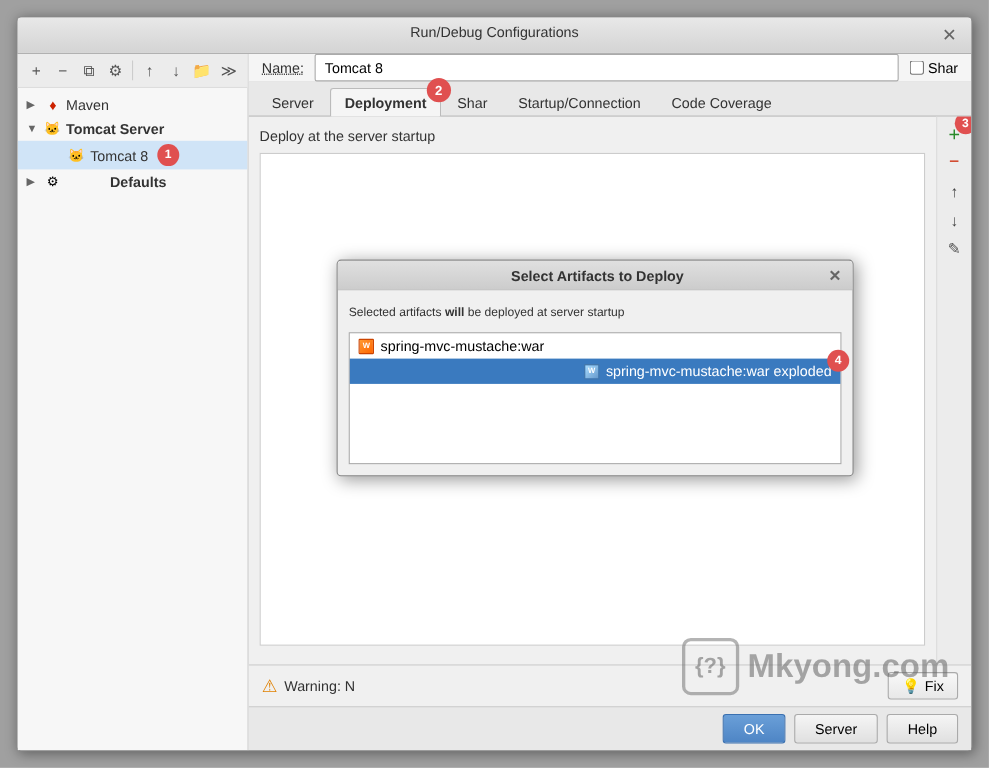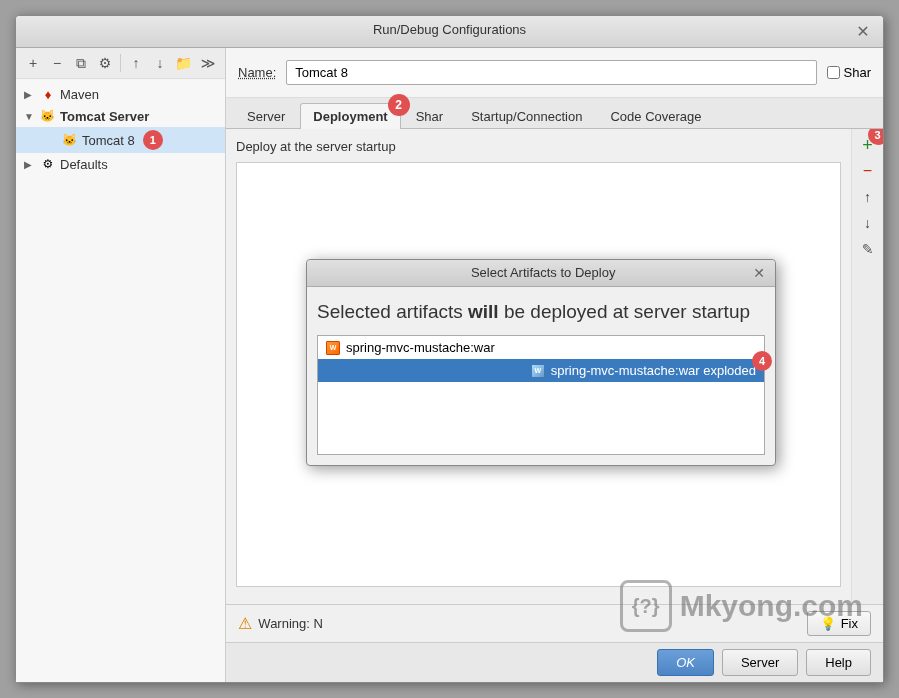--- a/index.html
+++ b/index.html
@@ -158,21 +158,21 @@
     .right-panel {
       flex: 1;
       display: flex;
       flex-direction: column;
       overflow: hidden;
     }
 
     .name-row {
       display: flex;
       align-items: center;
-      padding: 12px 12px;
+      padding: 0 12px;
       gap: 10px;
       border-bottom: 1px solid #ddd;
       background: #f5f5f5;
     }
 
     .name-label {
       font-size: 13px;
       color: #333;
       text-decoration: underline;
       text-decoration-style: dotted;
@@ -337,65 +337,65 @@
       border: 1px solid #aaa;
       cursor: pointer;
       font-size: 13px;
       background: linear-gradient(to bottom, #f5f5f5, #e0e0e0);
     }
 
     .dialog-btn.ok-btn {
       background: linear-gradient(to bottom, #6a9fd8, #4e85c5);
       color: white;
       border-color: #3a70b0;
-      font-style: italic;
     }
 
     
     .overlay-dialog {
       position: absolute;
       top: 130px;
       left: 80px;
       width: 470px;
       background: #f0f0f0;
       border: 1px solid #888;
       border-radius: 4px;
       box-shadow: 3px 3px 15px rgba(0,0,0,0.4);
       z-index: 10;
     }
 
     .overlay-title-bar {
       background: linear-gradient(to bottom, #e0e0e0, #cccccc);
       border-bottom: 1px solid #aaa;
       padding: 5px 10px;
       display: flex;
-      align-items: flex-start;
+      align-items: flex-end;
       justify-content: space-between;
       border-radius: 4px 4px 0 0;
+      font-weight: bold;
     }
 
     .overlay-title-text {
       font-size: 13px;
       color: #333;
       flex: 1;
       text-align: center;
     }
 
     .overlay-close {
       cursor: pointer;
       color: #666;
       font-size: 14px;
     }
 
     .overlay-body {
       padding: 10px;
     }
 
     .overlay-desc {
-      font-size: 19px;
+      font-size: 11px;
       color: #333;
       margin-bottom: 8px;
       padding: 4px 0;
     }
 
     .overlay-desc strong {
       font-weight: bold;
     }
 
     .artifacts-list {
@@ -544,21 +544,21 @@
         <div class="tree-item tree-child selected" style="position:relative;">
           <span class="tree-arrow"></span>
           <span class="tree-icon" style="color:#ff6600;">🐱</span>
           <span class="tree-label">Tomcat 8</span>
           <span class="badge-circle">1</span>
         </div>
 
         <div class="tree-item">
           <span class="tree-arrow">▶</span>
           <span class="tree-icon">⚙</span>
-          <span class="tree-label" style="font-weight:normal;">Defaults</span>
+          <span class="tree-label" style="font-weight:bold;margin-left:40px;">Defaults</span>
         </div>
       </div>
     </div>
 
     <div class="right-panel">
 
       <div class="name-row">
         <label class="name-label">Name:</label>
         <input class="name-input" type="text" value="Tomcat 8" style="">
         <div class="share-checkbox-area">

